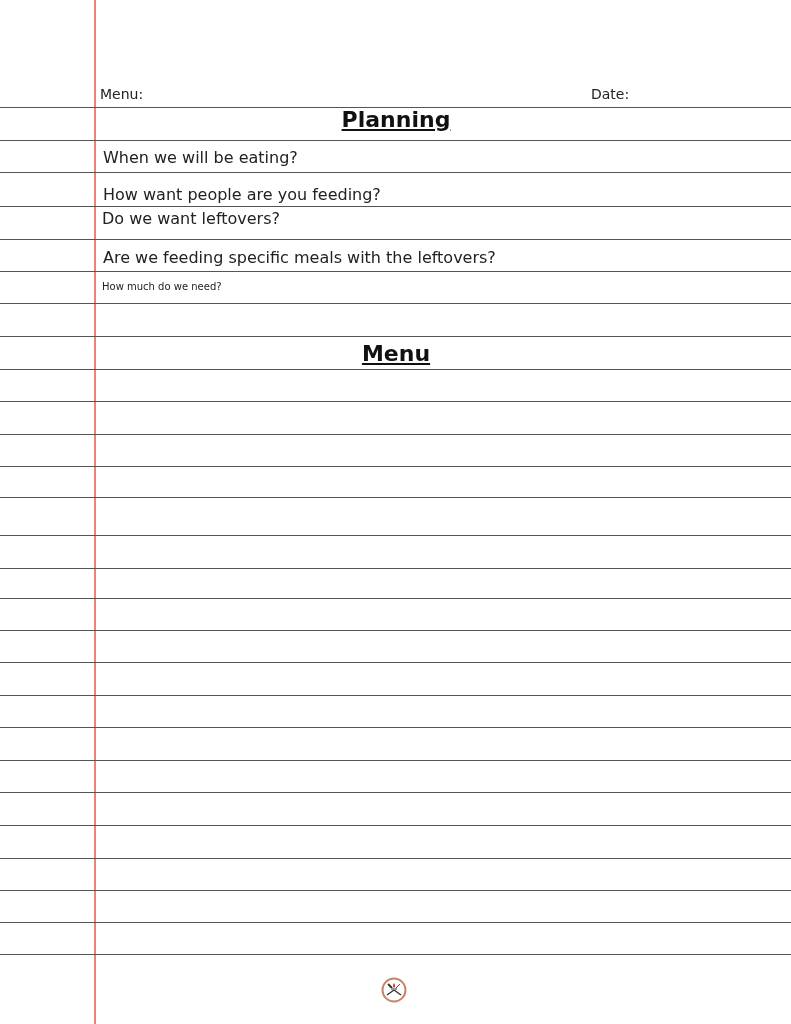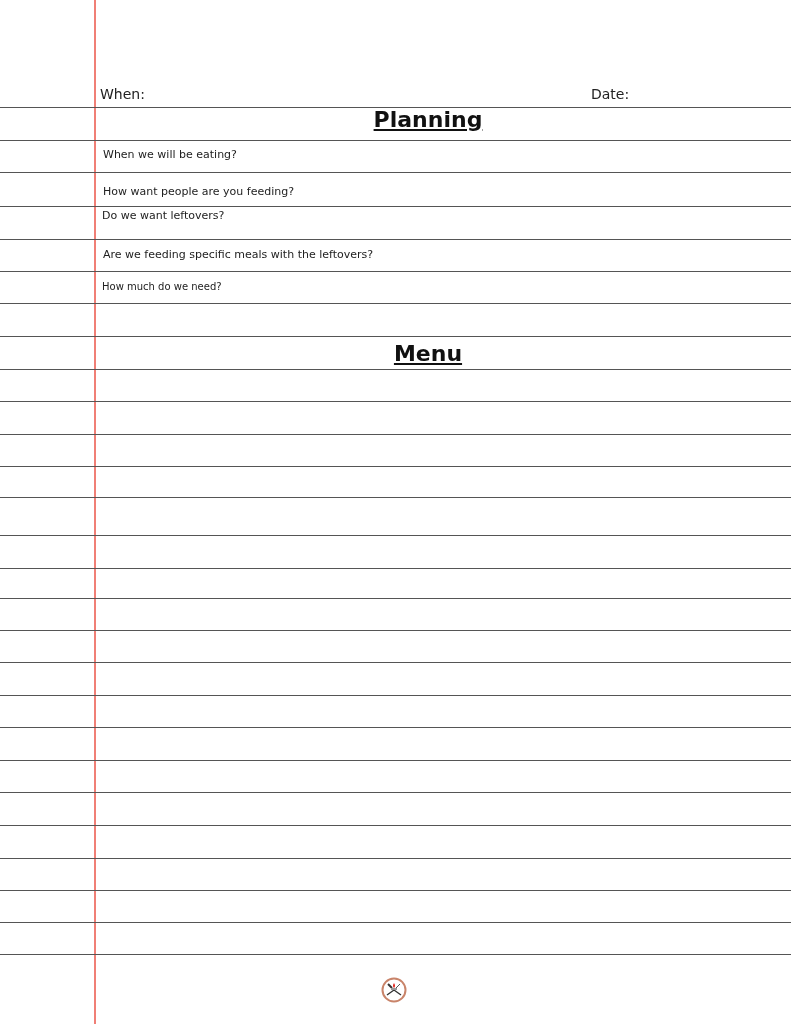--- a/index.html
+++ b/index.html
@@ -2,22 +2,22 @@
 <html><head>
 <meta charset="utf-8">
 <style>
   html, body { margin:0; padding:0; }
   body { width:791px; height:1024px; background:#fff; position:relative; overflow:hidden;
          font-family:"DejaVu Sans","Liberation Sans",sans-serif; color:#222; }
   .rule { position:absolute; left:0; width:791px; height:1px; background:#555; }
   .margin-line { position:absolute; left:94px; top:0; width:2px; height:1024px; background:#f07f76; }
   .label { position:absolute; font-size:14px; color:#222; }
   .heading { position:absolute; left:96px; width:600px; text-align:center; font-weight:bold;
-             font-size:22px; text-decoration:underline; color:#111;padding-left:32px; }
-  .q { position:absolute; left:103px; font-size:11px; color:#222; white-space:nowrap; }
+             font-size:22px; text-decoration:underline; color:#111; }
+  .q { position:absolute; left:103px; font-size:16px; color:#222; white-space:nowrap; }
   .logo { position:absolute; left:381px; top:977px; width:26px; height:26px; }
 </style>
 </head>
 <body>
 
 <div class="margin-line"></div>
 
 <div>
   <div class="rule" style="top:107px"></div>
   <div class="rule" style="top:140px"></div>
@@ -41,21 +41,21 @@
   <div class="rule" style="top:727px"></div>
   <div class="rule" style="top:760px"></div>
   <div class="rule" style="top:792px"></div>
   <div class="rule" style="top:825px"></div>
   <div class="rule" style="top:858px"></div>
   <div class="rule" style="top:890px"></div>
   <div class="rule" style="top:922px"></div>
   <div class="rule" style="top:954px"></div>
 </div>
 
-<div class="label" style="left:100px; top:86px">When:</div>
+<div class="label" style="left:100px; top:86px">Menu:</div>
 <div class="label" style="left:591px; top:86px">Date:</div>
 
 <div class="heading" style="top:107px">Planning</div>
 
 <div class="q" style="top:148px">When we will be eating?</div>
 <div class="q" style="top:185px">How want people are you feeding?</div>
 <div class="q" style="top:209px; left:102px">Do we want leftovers?</div>
 <div class="q" style="top:248px">Are we feeding specific meals with the leftovers?</div>
 <div class="q" style="top:281px; left:102px; font-size:10px">How much do we need?</div>
 

